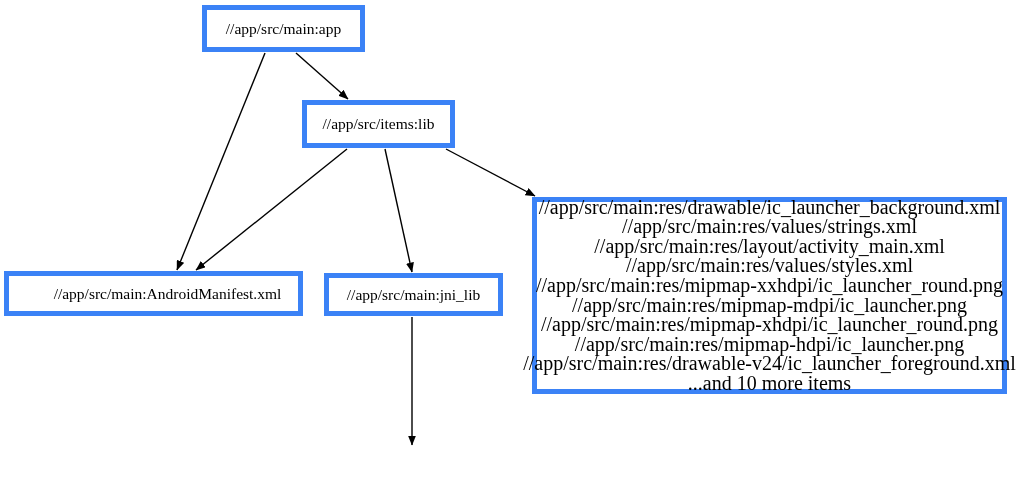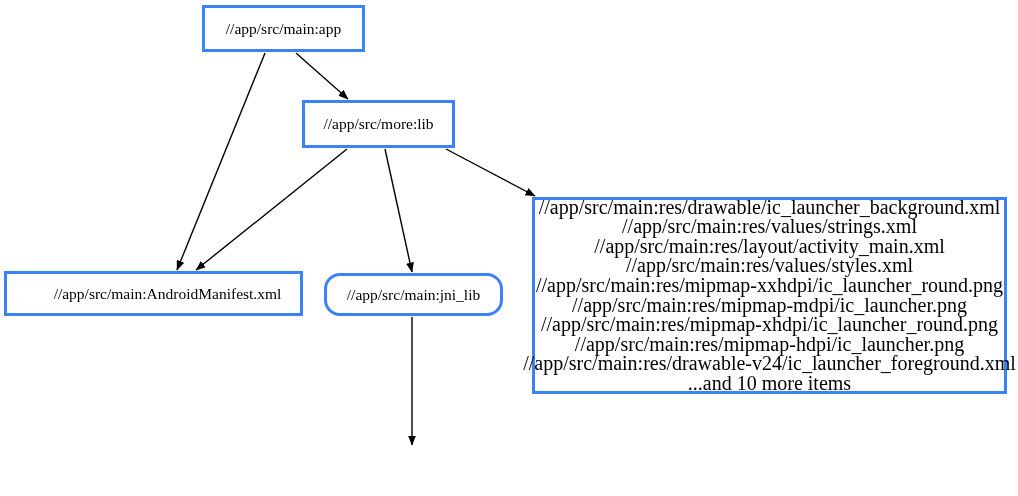--- a/index.html
+++ b/index.html
@@ -19,21 +19,21 @@
     position: absolute;
     left: 0;
     top: 0;
     width: 1018px;
     height: 496px;
     pointer-events: none;
   }
   .node {
     position: absolute;
     box-sizing: border-box;
-    border: 3px solid #3b82f6;
+    border: 5px solid #3b82f6;
     background: #ffffff;
     display: flex;
     align-items: center;
     justify-content: center;
     text-align: center;
     color: #000000;
     font-size: 15.5px;
     line-height: 1.0;
     white-space: nowrap;
   }
@@ -50,21 +50,21 @@
     line-height: 19.6px;
     font-size: 20px;
     padding: 0 6px;
     white-space: pre;
   }
 
   
   #node-app              { left: 202px; top: 5px;   width: 163px; height: 47px; }
   #node-lib              { left: 302px; top: 100px; width: 153px; height: 48px; }
   #node-manifest         { left: 4px;   top: 271px; width: 299px; height: 45px; padding-left: 28px; }
-  #node-jni-lib          { left: 324px; top: 273px; width: 179px; height: 43px; border-radius: 16px; }
+  #node-jni-lib          { left: 324px; top: 273px; width: 179px; height: 43px; }
   #node-res-cluster      { left: 532px; top: 197px; width: 475px; height: 197px; }
   #node-native-lib-cpp   { left: 280px; top: 446px; width: 267px; height: 44px; }
 </style>
 </head>
 <body>
 
 <div id="canvas">
 
   <svg id="edge-layer" viewBox="0 0 1018 496" width="1018" height="496">
     <defs>
@@ -84,21 +84,21 @@
     <line x1="446" y1="149" x2="535" y2="196" stroke="#000000" stroke-width="1.4" marker-end="url(#arrowhead)"></line>
 
     <line x1="412" y1="317" x2="412" y2="445" stroke="#000000" stroke-width="1.4" marker-end="url(#arrowhead)"></line>
   </svg>
 
   <div class="node" id="node-app">
     <span class="node-label">//app/src/main:app</span>
   </div>
 
   <div class="node" id="node-lib">
-    <span class="node-label">//app/src/more:lib</span>
+    <span class="node-label">//app/src/items:lib</span>
   </div>
 
   <div class="node" id="node-manifest">
     <span class="node-label">//app/src/main:AndroidManifest.xml</span>
   </div>
 
   <div class="node" id="node-jni-lib">
     <span class="node-label">//app/src/main:jni_lib</span>
   </div>
 

